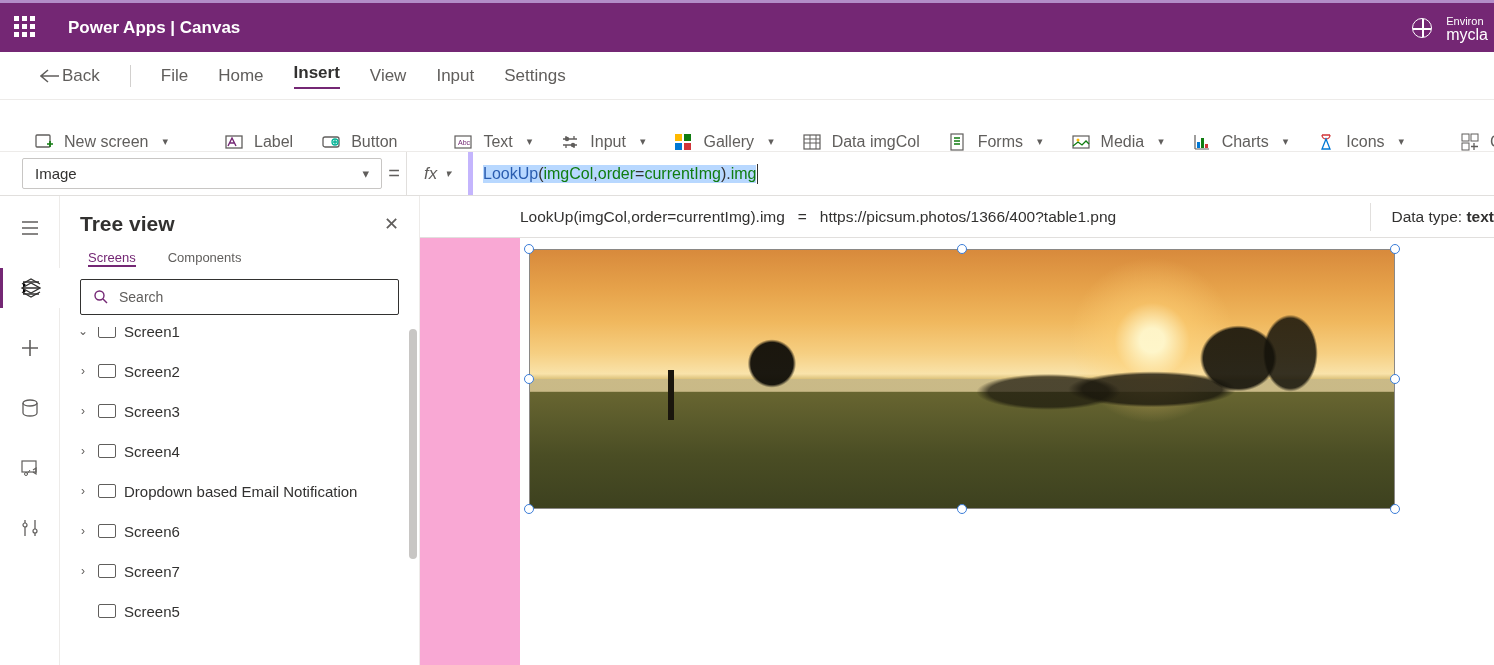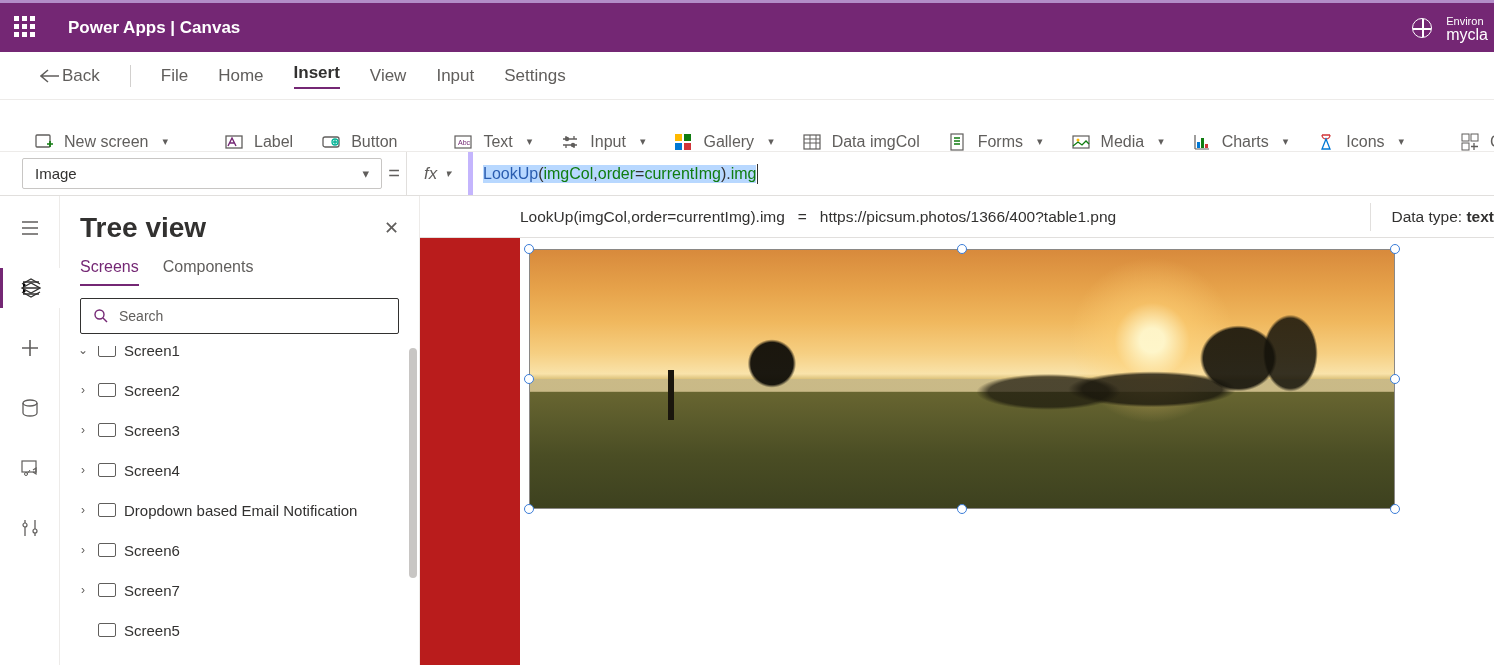--- a/index.html
+++ b/index.html
@@ -45,35 +45,35 @@
   
   .main { display:flex; height:calc(665px - 52px - 48px - 52px - 44px);}
   
   .rail { width:60px; border-right:1px solid #edebe9; display:flex; flex-direction:column; align-items:center; padding-top:12px; gap:20px;}
   .rail .rbtn { width:60px; height:40px; display:flex; align-items:center; justify-content:center; cursor:pointer;}
   .rail .rbtn svg { width:20px; height:20px; }
   .rail .active { border-left:3px solid #742774; background:#fff;}
   
   .tree { width:360px; border-right:1px solid #edebe9; display:flex; flex-direction:column;}
   .tree-hdr { display:flex; align-items:center; padding:16px 20px 8px 20px;}
-  .tree-hdr h2 { font-size:28px; font-weight:600; flex:1;}
+  .tree-hdr h2 { font-size:21px; font-weight:600; flex:1;}
   .tree-hdr .x { font-size:18px; color:#605e5c; cursor:pointer;}
   .tabs { display:flex; gap:24px; padding:0 20px; margin-top:6px;}
-  .tabs .t { font-size:16px; color:#605e5c; padding-bottom:8px; cursor:pointer;}
+  .tabs .t { font-size:13px; color:#605e5c; cursor:pointer;margin-left:8px;}
   .tabs .t.active { color:#742774; border-bottom:2px solid #742774; font-weight:400;}
   .searchbox { margin:12px 20px; border:1px solid #323130; border-radius:2px; height:36px; display:flex; align-items:center; gap:10px; padding:0 12px;}
   .searchbox span.ph { color:#605e5c;}
   .list { flex:1; overflow:hidden; padding-left:16px; position:relative;}
   .list::-webkit-scrollbar { width:8px;}
   .row { display:flex; align-items:center; height:40px; gap:8px; cursor:pointer; font-size:15px;}
   .row .ar { width:14px; text-align:center; color:#605e5c; font-size:12px;}
   .scrn-ico { width:18px; height:14px; border:1.3px solid #605e5c; border-radius:2px;}
   .vscroll { position:absolute; right:2px; top:2px; width:8px; height:230px; background:#c8c6c4; border-radius:4px;}
   
-  .canvas-wrap { flex:1; background:#b91c1c; position:relative; overflow:hidden;}
+  .canvas-wrap { flex:1; background:#f9a8d4; position:relative; overflow:hidden;}
   .infobar { height:42px; background:#fff; border-bottom:1px solid #e1dfdd; display:flex; align-items:center; padding-left:100px; font-size:15.5px;}
   .infobar .left { flex:1;}
   .infobar .sep2 { width:1px; height:28px; background:#e1dfdd; margin:0 20px;}
   .canvas { position:absolute; left:100px; right:0; top:42px; bottom:0; background:#fff;}
   .imgbox { position:absolute; left:10px; top:12px; width:864px; height:258px; outline:1.5px solid #8a8886;}
   .handle { position:absolute; width:10px; height:10px; background:#fff; border:1.5px solid #3b7dd8; border-radius:50%;}
   .h-tl { left:-6px; top:-6px;} .h-tm{left:calc(50% - 5px);top:-6px;} .h-tr{right:-6px;top:-6px;}
   .h-ml { left:-6px; top:calc(50% - 5px);} .h-mr{right:-6px;top:calc(50% - 5px);}
   .h-bl { left:-6px; bottom:-6px;} .h-bm{left:calc(50% - 5px);bottom:-6px;} .h-br{right:-6px;bottom:-6px;}
   

